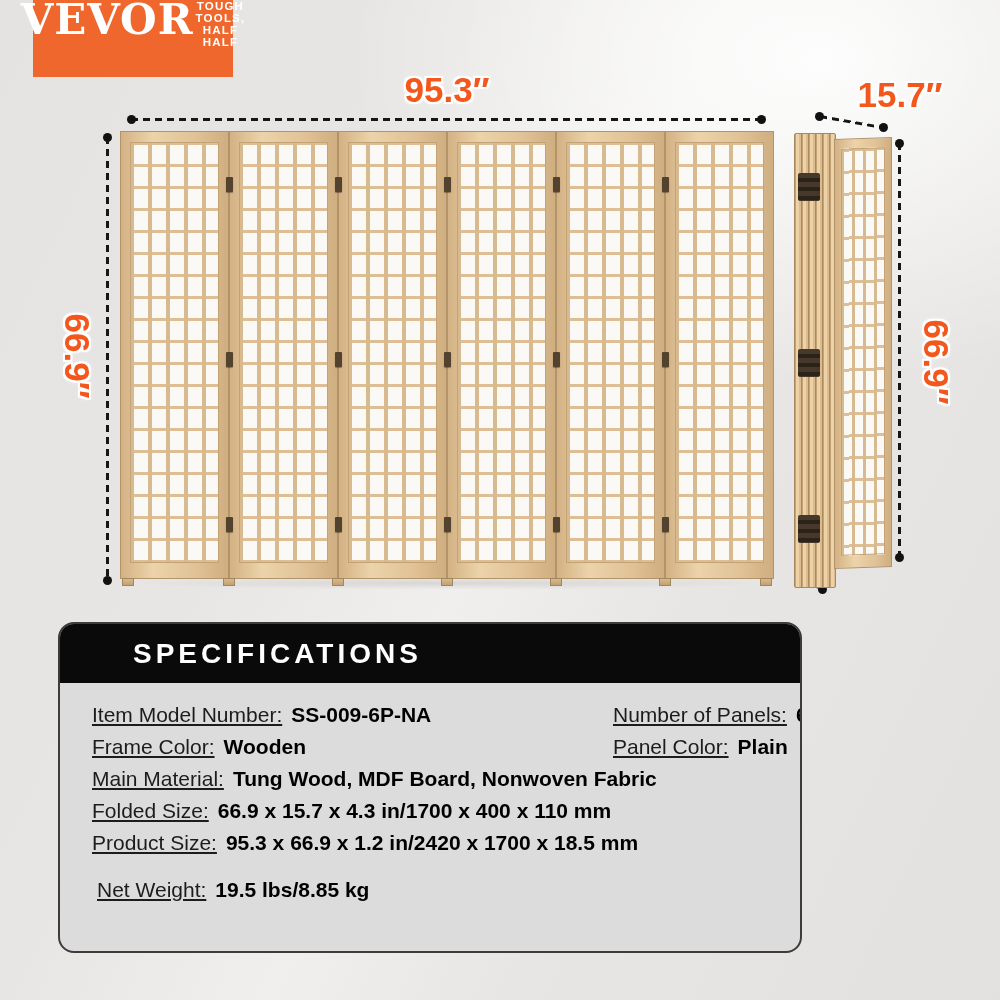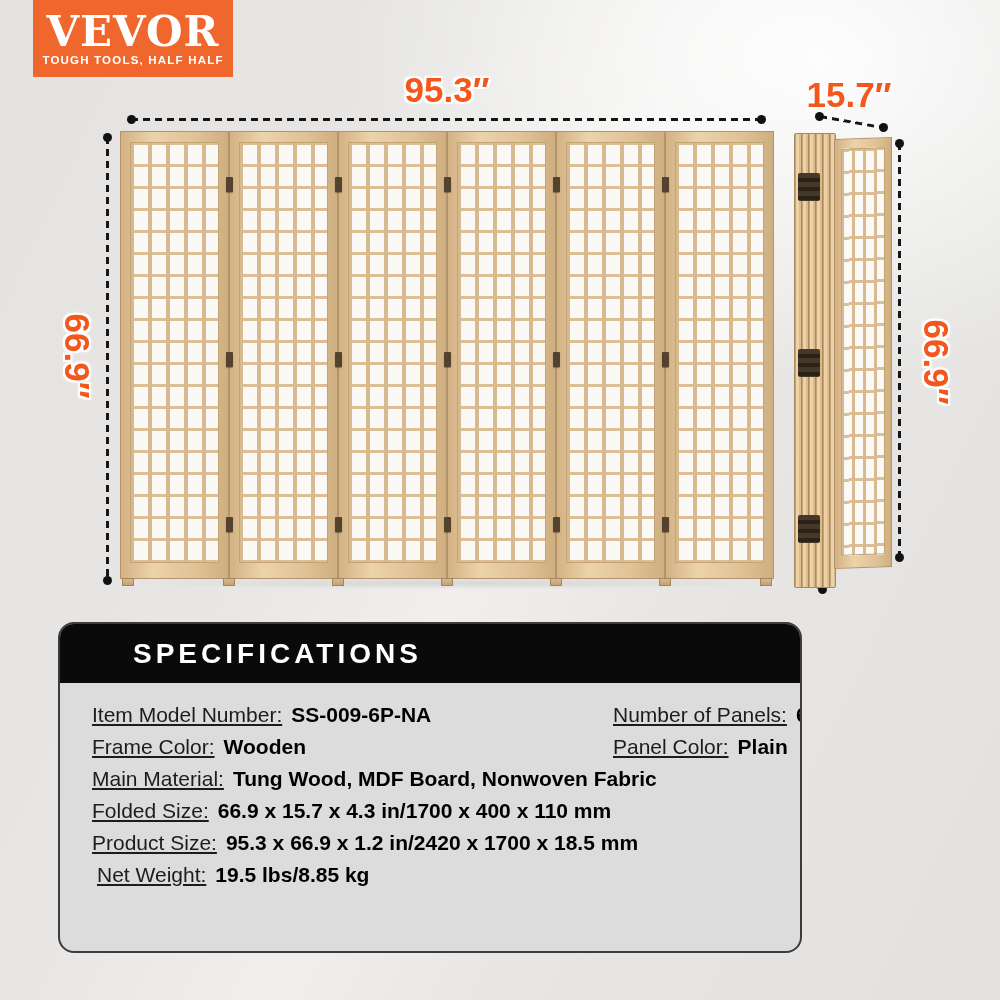--- a/index.html
+++ b/index.html
@@ -5,21 +5,21 @@
   * { margin:0; padding:0; box-sizing:border-box; }
   html,body { width:1000px; height:1000px; font-family:"Liberation Sans", sans-serif; }
   .stage { position:relative; width:1000px; height:1000px; overflow:hidden;
     background:
       radial-gradient(ellipse 760px 520px at 82% 6%, rgba(255,255,255,.9), rgba(255,255,255,0) 62%),
       linear-gradient(115deg, #e4e3e1 0%, #e7e6e4 32%, #f0efed 50%, #e7e6e4 66%, #e2e1df 100%);
   }
 
   
   .logo { position:absolute; left:33px; top:0; width:200px; height:77px; text-align:center;
-          display:flex; flex-direction:column; justify-content:center; gap:2px; }
+          display:flex; flex-direction:row; justify-content:center; gap:2px; }
   .logo-brand { color:#fff; font-family:"DejaVu Serif", serif; font-weight:bold;
                 font-size:42px; line-height:40px; letter-spacing:1px; }
   .logo-tagline { color:#fff; font-size:11.5px; font-weight:bold; letter-spacing:1.2px; }
 
   
   .dim { position:absolute; font-weight:bold; font-size:35px; text-align:center;
          text-shadow:-2px -2px 0 #fff, 2px -2px 0 #fff, -2px 2px 0 #fff, 2px 2px 0 #fff,
                      0 -2px 0 #fff, 0 2px 0 #fff, -2px 0 0 #fff, 2px 0 0 #fff, 0 0 6px #fff; }
   .dim-vert { transform:rotate(90deg); }
   .dash-h { position:absolute; height:3px;
@@ -90,21 +90,21 @@
   <div class="dim" style="left:347px; top:70px; width:200px; color:#F4571C;">95.3″</div>
   <div class="dash-h" style="left:131px; top:118px; width:631px;"></div>
   <div class="dot" style="left:127px; top:115px;"></div>
   <div class="dot" style="left:757px; top:115px;"></div>
 
   <div class="dim dim-vert" style="left:17px; top:336px; width:120px; color:#F4571C;">66.9″</div>
   <div class="dash-v" style="left:106px; top:137px; height:443px;"></div>
   <div class="dot" style="left:103px; top:133px;"></div>
   <div class="dot" style="left:103px; top:576px;"></div>
 
-  <div class="dim" style="left:769px; top:75px; width:160px; color:#F4571C;">15.7″</div>
+  <div class="dim" style="left:820px; top:75px; width:160px; color:#F4571C;">15.7″</div>
   <div class="dash-h rot" style="left:820px; top:115px; width:64px; transform:rotate(10deg);"></div>
   <div class="dot" style="left:815px; top:112px;"></div>
   <div class="dot" style="left:879px; top:123px;"></div>
 
   <div class="dim dim-vert" style="left:876px; top:342px; width:120px; color:#F4571C;">66.9″</div>
   <div class="dash-v" style="left:898px; top:143px; height:414px;"></div>
   <div class="dot" style="left:895px; top:139px;"></div>
   <div class="dot" style="left:895px; top:553px;"></div>
 
   <div class="dash-h rot" style="left:800px; top:580px; width:24px; transform:rotate(17deg);"></div>
@@ -192,20 +192,20 @@
 
       <div class="spec-row">
         <span class="lbl">Main Material:</span><span class="val">Tung Wood, MDF Board, Nonwoven Fabric</span>
       </div>
       <div class="spec-row">
         <span class="lbl">Folded Size:</span><span class="val">66.9 x 15.7 x 4.3 in/1700 x 400 x 110 mm</span>
       </div>
       <div class="spec-row">
         <span class="lbl">Product Size:</span><span class="val">95.3 x 66.9 x 1.2 in/2420 x 1700 x 18.5 mm</span>
       </div>
-      <div class="spec-row" style="padding-left:5px;">
+      <div class="spec-row" style="padding-left:5px;margin-top:15px;">
         <span class="lbl">Net Weight:</span><span class="val">19.5 lbs/8.85 kg</span>
       </div>
 
     </div>
   </div>
 
 </div>
 
 </body></html>

